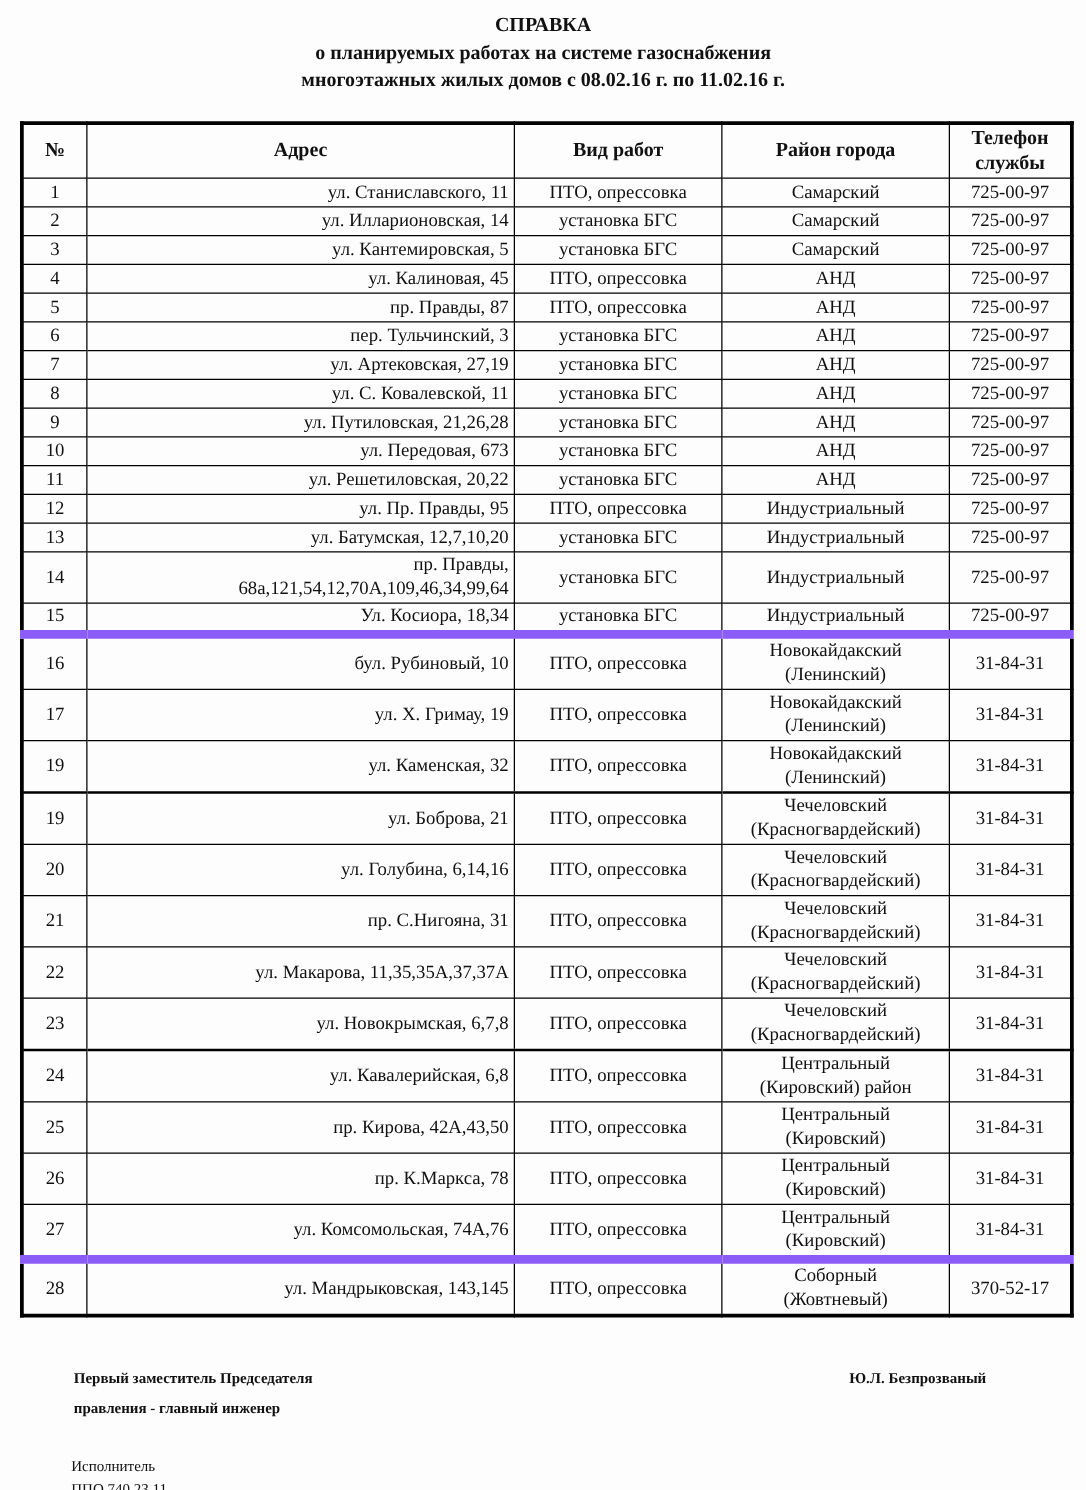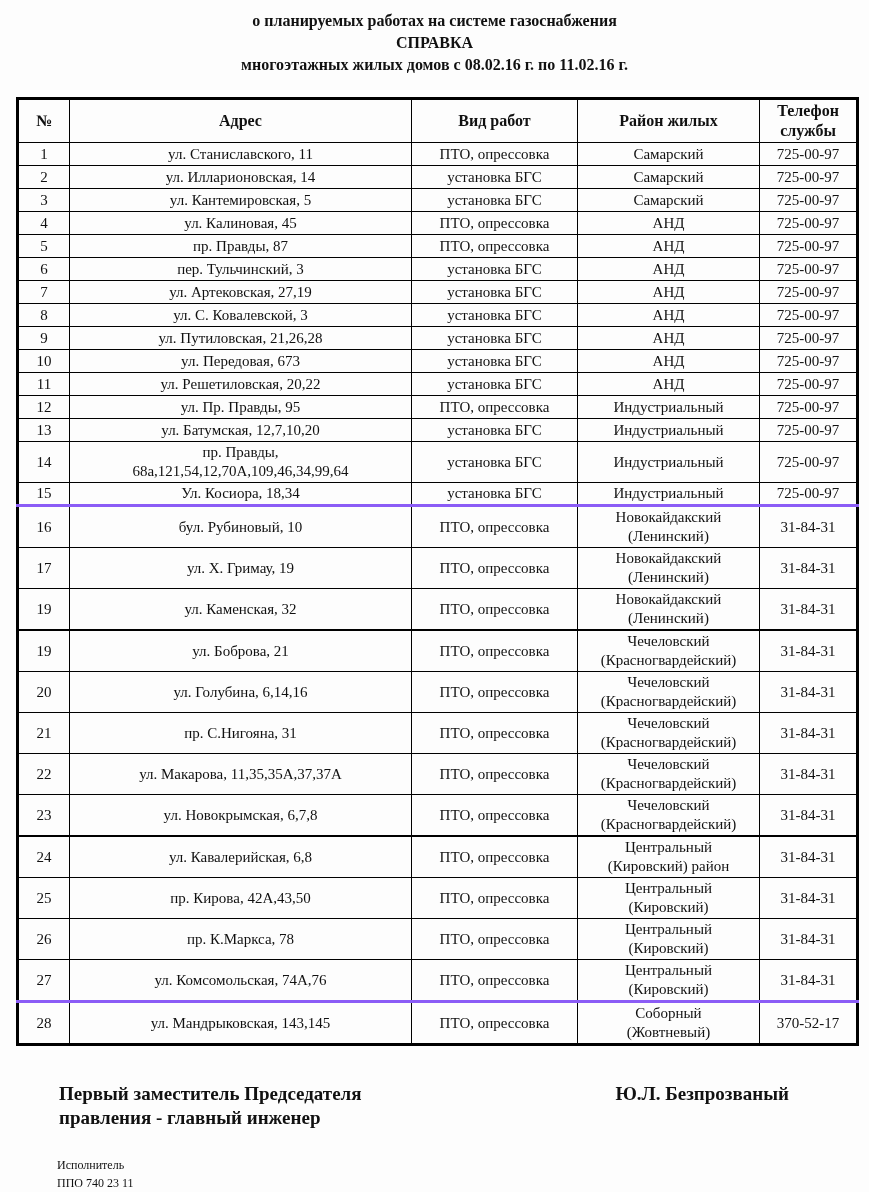--- a/index.html
+++ b/index.html
@@ -43,71 +43,71 @@
     text-align: center;
     line-height: 20px;
     padding: 3px 2px;
     border-bottom: 3px solid #000;
   }
   tbody td {
     font-size: 15px;
     line-height: 19px;
   }
   td.num   { text-align: center; }
-  td.address { text-align: center; padding-left: 12px; white-space: pre-line; }
+  td.address { text-align: right; padding-left: 12px; white-space: pre-line; }
   td.work  { text-align: center; }
   td.district { text-align: center; white-space: pre-line; }
   td.phone { text-align: center; }
-  tr.thick-bottom td { border-bottom: 3px solid #8b5cf6; }
+  tr.thick-bottom td { border-bottom: 7px solid #8b5cf6; }
   tr.med-bottom td { border-bottom: 2px solid #000; }
   tbody tr { height: 23px; }
 
   
   .signature-row {
     display: flex;
     justify-content: space-between;
     margin: 36px 80px 0 59px;
     font-weight: bold;
-    font-size: 19px;
+    font-size: 12px;
     line-height: 24px;
   }
   .signature-title { white-space: pre-line; max-width: 430px; }
   .signatory { padding-top: 0; text-align: center; }
   .executor-block {
     margin: 26px 0 0 57px;
     font-size: 12px;
     line-height: 18px;
   }
   .executor-block div { display: block; }
 </style>
 </head>
 <body>
 
 <div class="page">
 
   <div class="doc-title">
+    <span class="t-line">СПРАВКА</span>
     <span class="t-line">о планируемых работах на системе газоснабжения</span>
-    <span class="t-line">СПРАВКА</span>
     <span class="t-line">многоэтажных жилых домов с 08.02.16 г. по 11.02.16 г.</span>
   </div>
 
   <table class="report">
     <colgroup>
       <col style="width:52px">
       <col style="width:342px">
       <col style="width:166px">
       <col style="width:182px">
       <col style="width:98px">
     </colgroup>
     <thead>
       <tr>
         <th style="white-space:pre-line">№</th>
         <th>Адрес</th>
         <th>Вид работ</th>
-        <th>Район жилых</th>
+        <th>Район города</th>
         <th style="white-space:pre-line">Телефон
 службы</th>
       </tr>
     </thead>
     <tbody>
         <tr>
           <td class="num">1</td>
           <td class="address">ул. Станиславского, 11</td>
           <td class="work">ПТО, опрессовка</td>
           <td class="district">Самарский</td>
@@ -150,21 +150,21 @@
         </tr>
         <tr>
           <td class="num">7</td>
           <td class="address">ул. Артековская, 27,19</td>
           <td class="work">установка БГС</td>
           <td class="district">АНД</td>
           <td class="phone">725-00-97</td>
         </tr>
         <tr>
           <td class="num">8</td>
-          <td class="address">ул. С. Ковалевской, 3</td>
+          <td class="address">ул. С. Ковалевской, 11</td>
           <td class="work">установка БГС</td>
           <td class="district">АНД</td>
           <td class="phone">725-00-97</td>
         </tr>
         <tr>
           <td class="num">9</td>
           <td class="address">ул. Путиловская, 21,26,28</td>
           <td class="work">установка БГС</td>
           <td class="district">АНД</td>
           <td class="phone">725-00-97</td>

